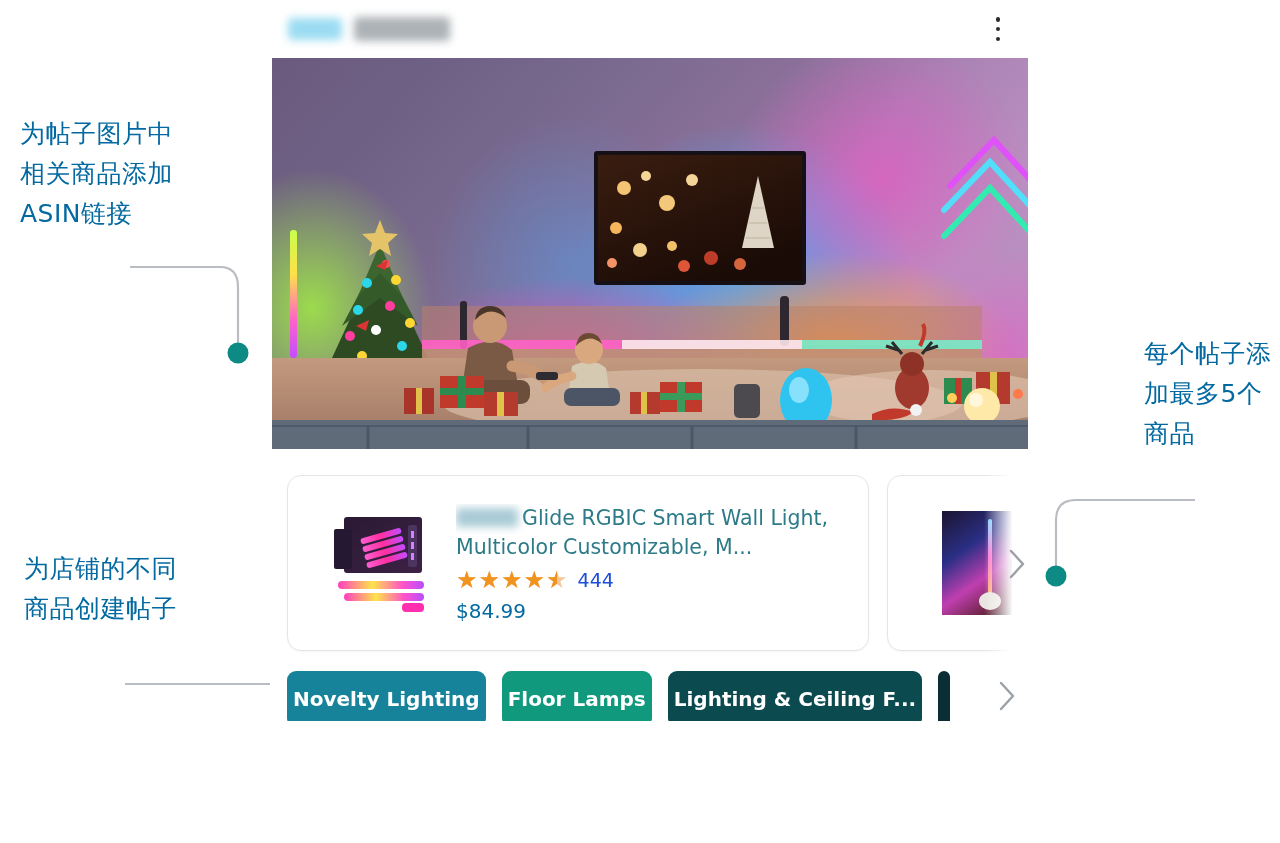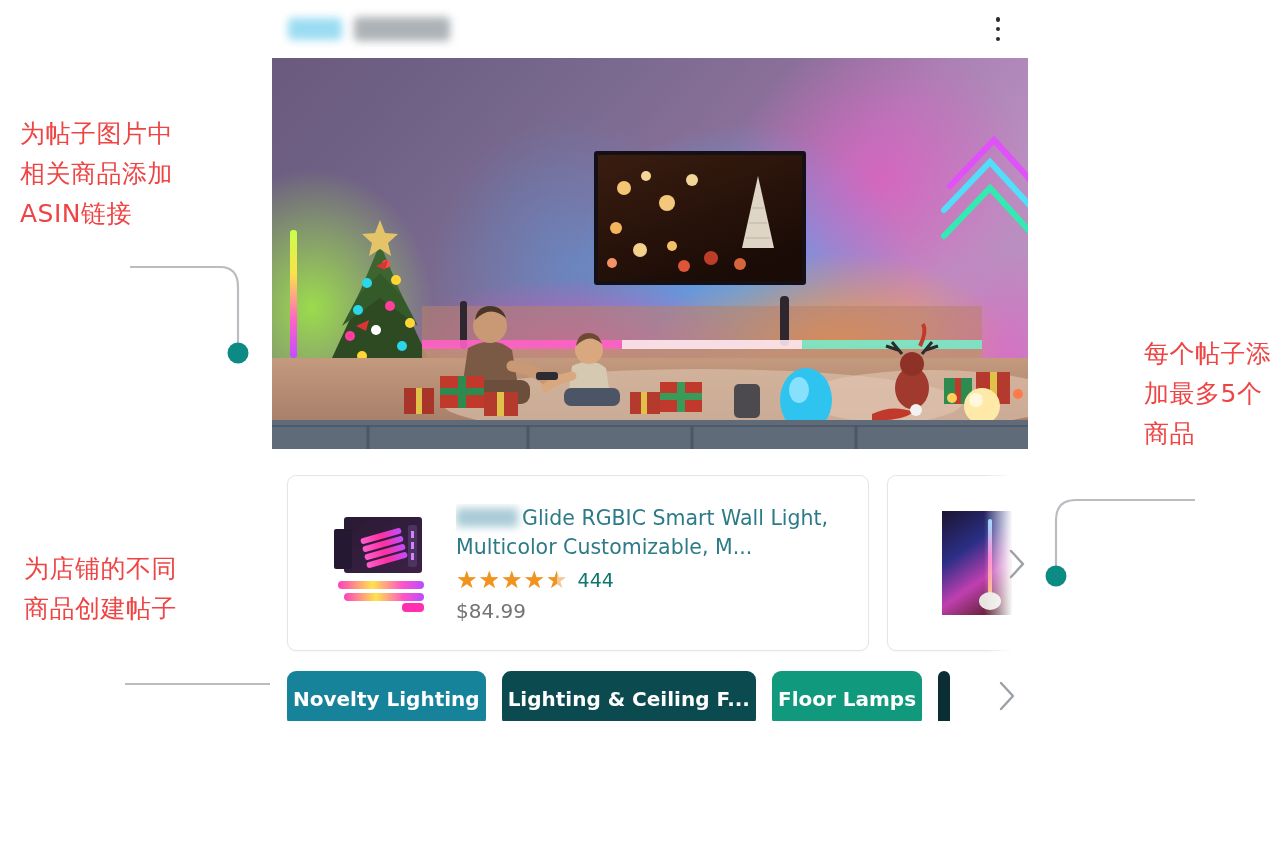--- a/index.html
+++ b/index.html
@@ -7,21 +7,21 @@
     width: 1280px; height: 843px;
     background: #ffffff;
     font-family: "Liberation Sans", "DejaVu Sans", sans-serif;
     overflow: hidden;
   }
   .page { position: relative; width: 1280px; height: 843px; }
 
   
   .anno {
     position: absolute;
-    color: #ef4444;
+    color: #0369a1;
     font-size: 25px;
     line-height: 40px;
     letter-spacing: 0.5px;
     white-space: pre-line;
     font-family: "DejaVu Sans", "Liberation Sans", sans-serif;
   }
   #anno-asin  { left: 20px;  top: 114px; width: 235px; }
   #anno-create{ left: 24px;  top: 549px; width: 235px; }
   #anno-max5  { left: 1144px;top: 334px; width: 185px; }
 
@@ -80,21 +80,21 @@
     margin-top: 26px;
     padding-left: 17px;
     height: 178px;
     display: flex; gap: 18px;
     overflow: hidden;
   }
   .pcard {
     flex: 0 0 auto;
     width: 582px; height: 176px;
     border: 1px solid #e3e5e8;
-    border-radius: 9px;
+    border-radius: 14px;
     background: #fff;
     display: flex; align-items: center;
     padding: 12px 14px;
     box-shadow: 0 1px 2px rgba(0,0,0,0.035);
   }
   .pcard.partial { width: 300px; }
   .pthumb { flex: 0 0 auto; width: 110px; height: 112px; margin-left: 26px; margin-right: 18px; }
   .pcard.partial .pthumb { margin-left: 38px; }
   .pthumb svg { display:block; width: 110px; height: 112px; }
   .pinfo { flex: 1 1 auto; min-width: 0; }
@@ -112,22 +112,22 @@
     filter: blur(4px);
     margin-right: 4px;
   }
   .prating { display: flex; align-items: center; gap: 9px; margin-top: 6px; }
   .stars { position: relative; display: inline-block; font-size: 24px; line-height: 24px; letter-spacing: 1px; }
   .stars .bg { color: #f3c79a; }
   .stars .fg {
     position: absolute; left: 0; top: 0;
     color: #f0941f; overflow: hidden; white-space: nowrap;
   }
-  .rcount { font-size: 19px; color: #0f766e; font-family: "DejaVu Sans", sans-serif; }
-  .pprice { margin-top: 7px; font-size: 20px; color: #737373; font-family: "DejaVu Sans", sans-serif; }
+  .rcount { font-size: 19px; color: #1d4ed8; font-family: "DejaVu Sans", sans-serif; }
+  .pprice { margin-top: 7px; font-size: 20px; color: #0369a1; font-family: "DejaVu Sans", sans-serif; }
 
   .carousel-arrow {
     position: absolute;
     top: 50%; transform: translateY(-50%);
     width: 34px; height: 34px;
     display: flex; align-items: center; justify-content: center;
     color: #9aa0a6;
     cursor: pointer;
     z-index: 4;
   }
@@ -473,25 +473,25 @@
       </div>
       <div class="fade-right"></div>
     </div>
 
 
     <div class="chips-wrap">
       <div class="chips">
         <div class="chip" style="background:#17839b">
           <span>Novelty Lighting</span>
         </div>
+        <div class="chip" style="background:#10997c">
+          <span>Floor Lamps</span>
+        </div>
         <div class="chip" style="background:#0b4a4f">
           <span>Lighting &amp; Ceiling F...</span>
-        </div>
-        <div class="chip" style="background:#10997c">
-          <span>Floor Lamps</span>
         </div>
         <div class="chip" style="background:#0a2e33">
           
         </div>
       </div>
       <div class="carousel-arrow" id="chips-next">
         <svg viewBox="0 0 26 34">
           <path d="M 7 4 L 19 17 L 7 30" fill="none" stroke="#9aa0a6" stroke-width="2.4" stroke-linecap="round" stroke-linejoin="round"></path>
         </svg>
       </div>

